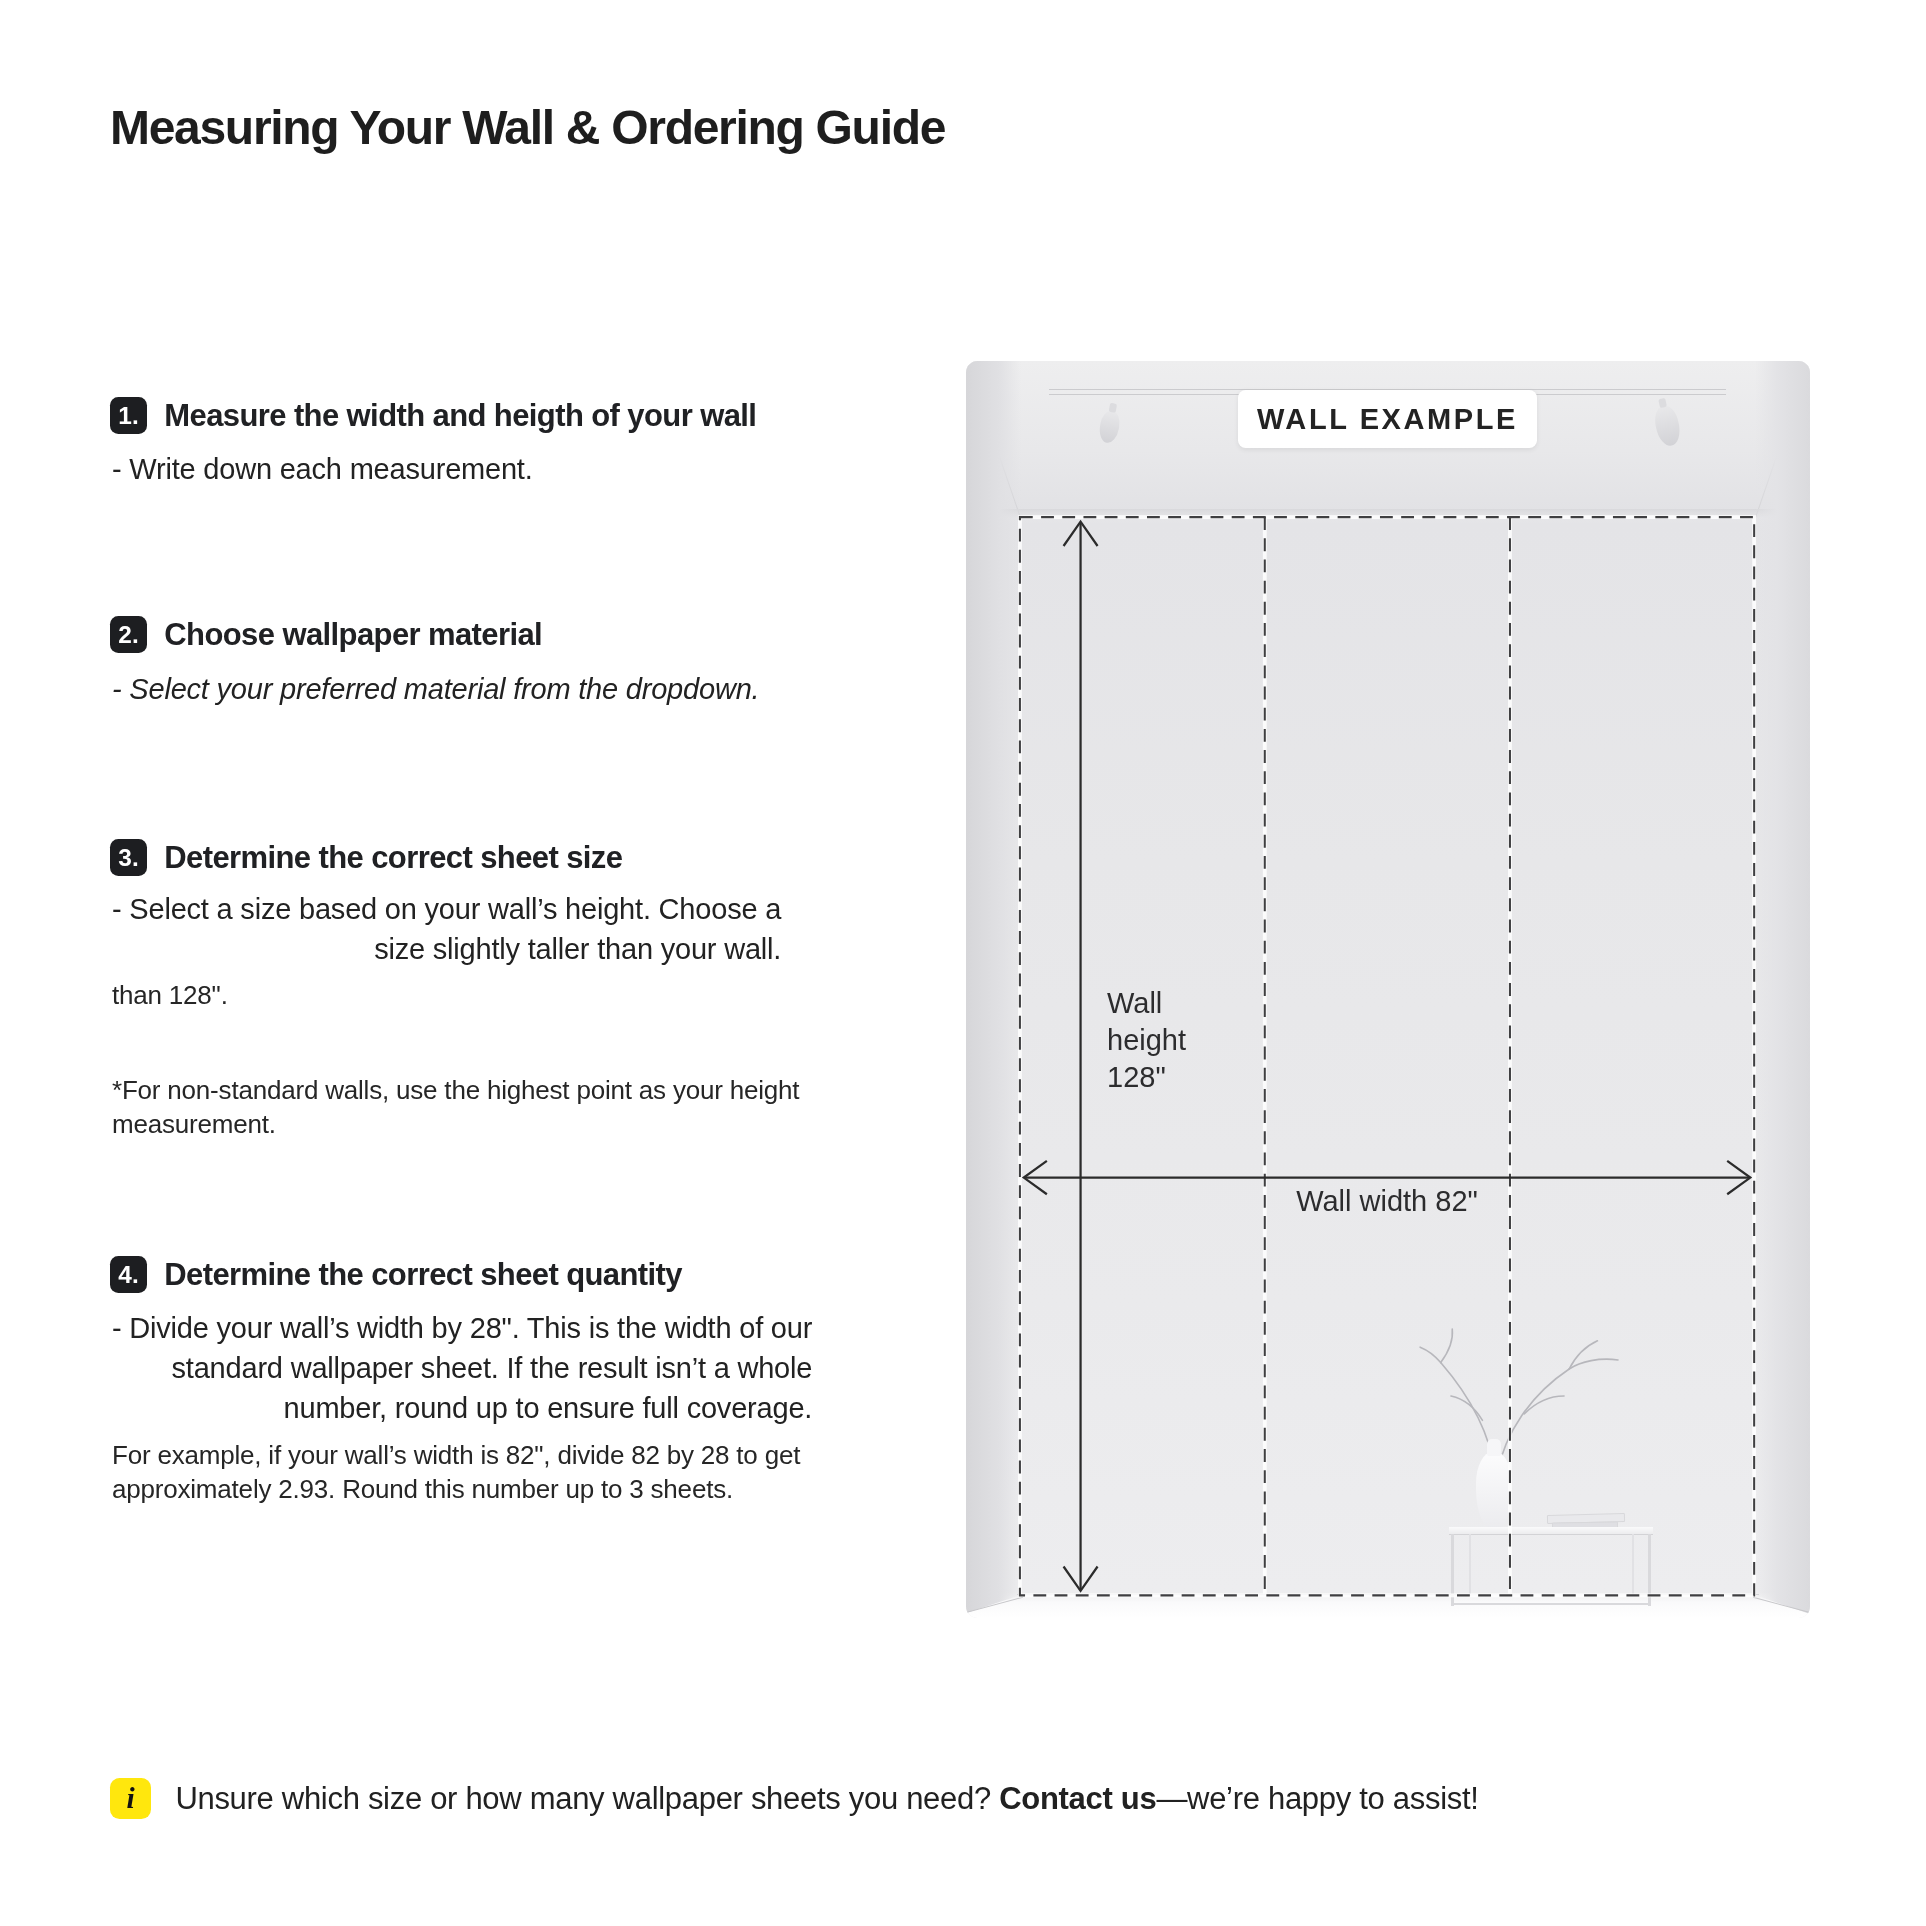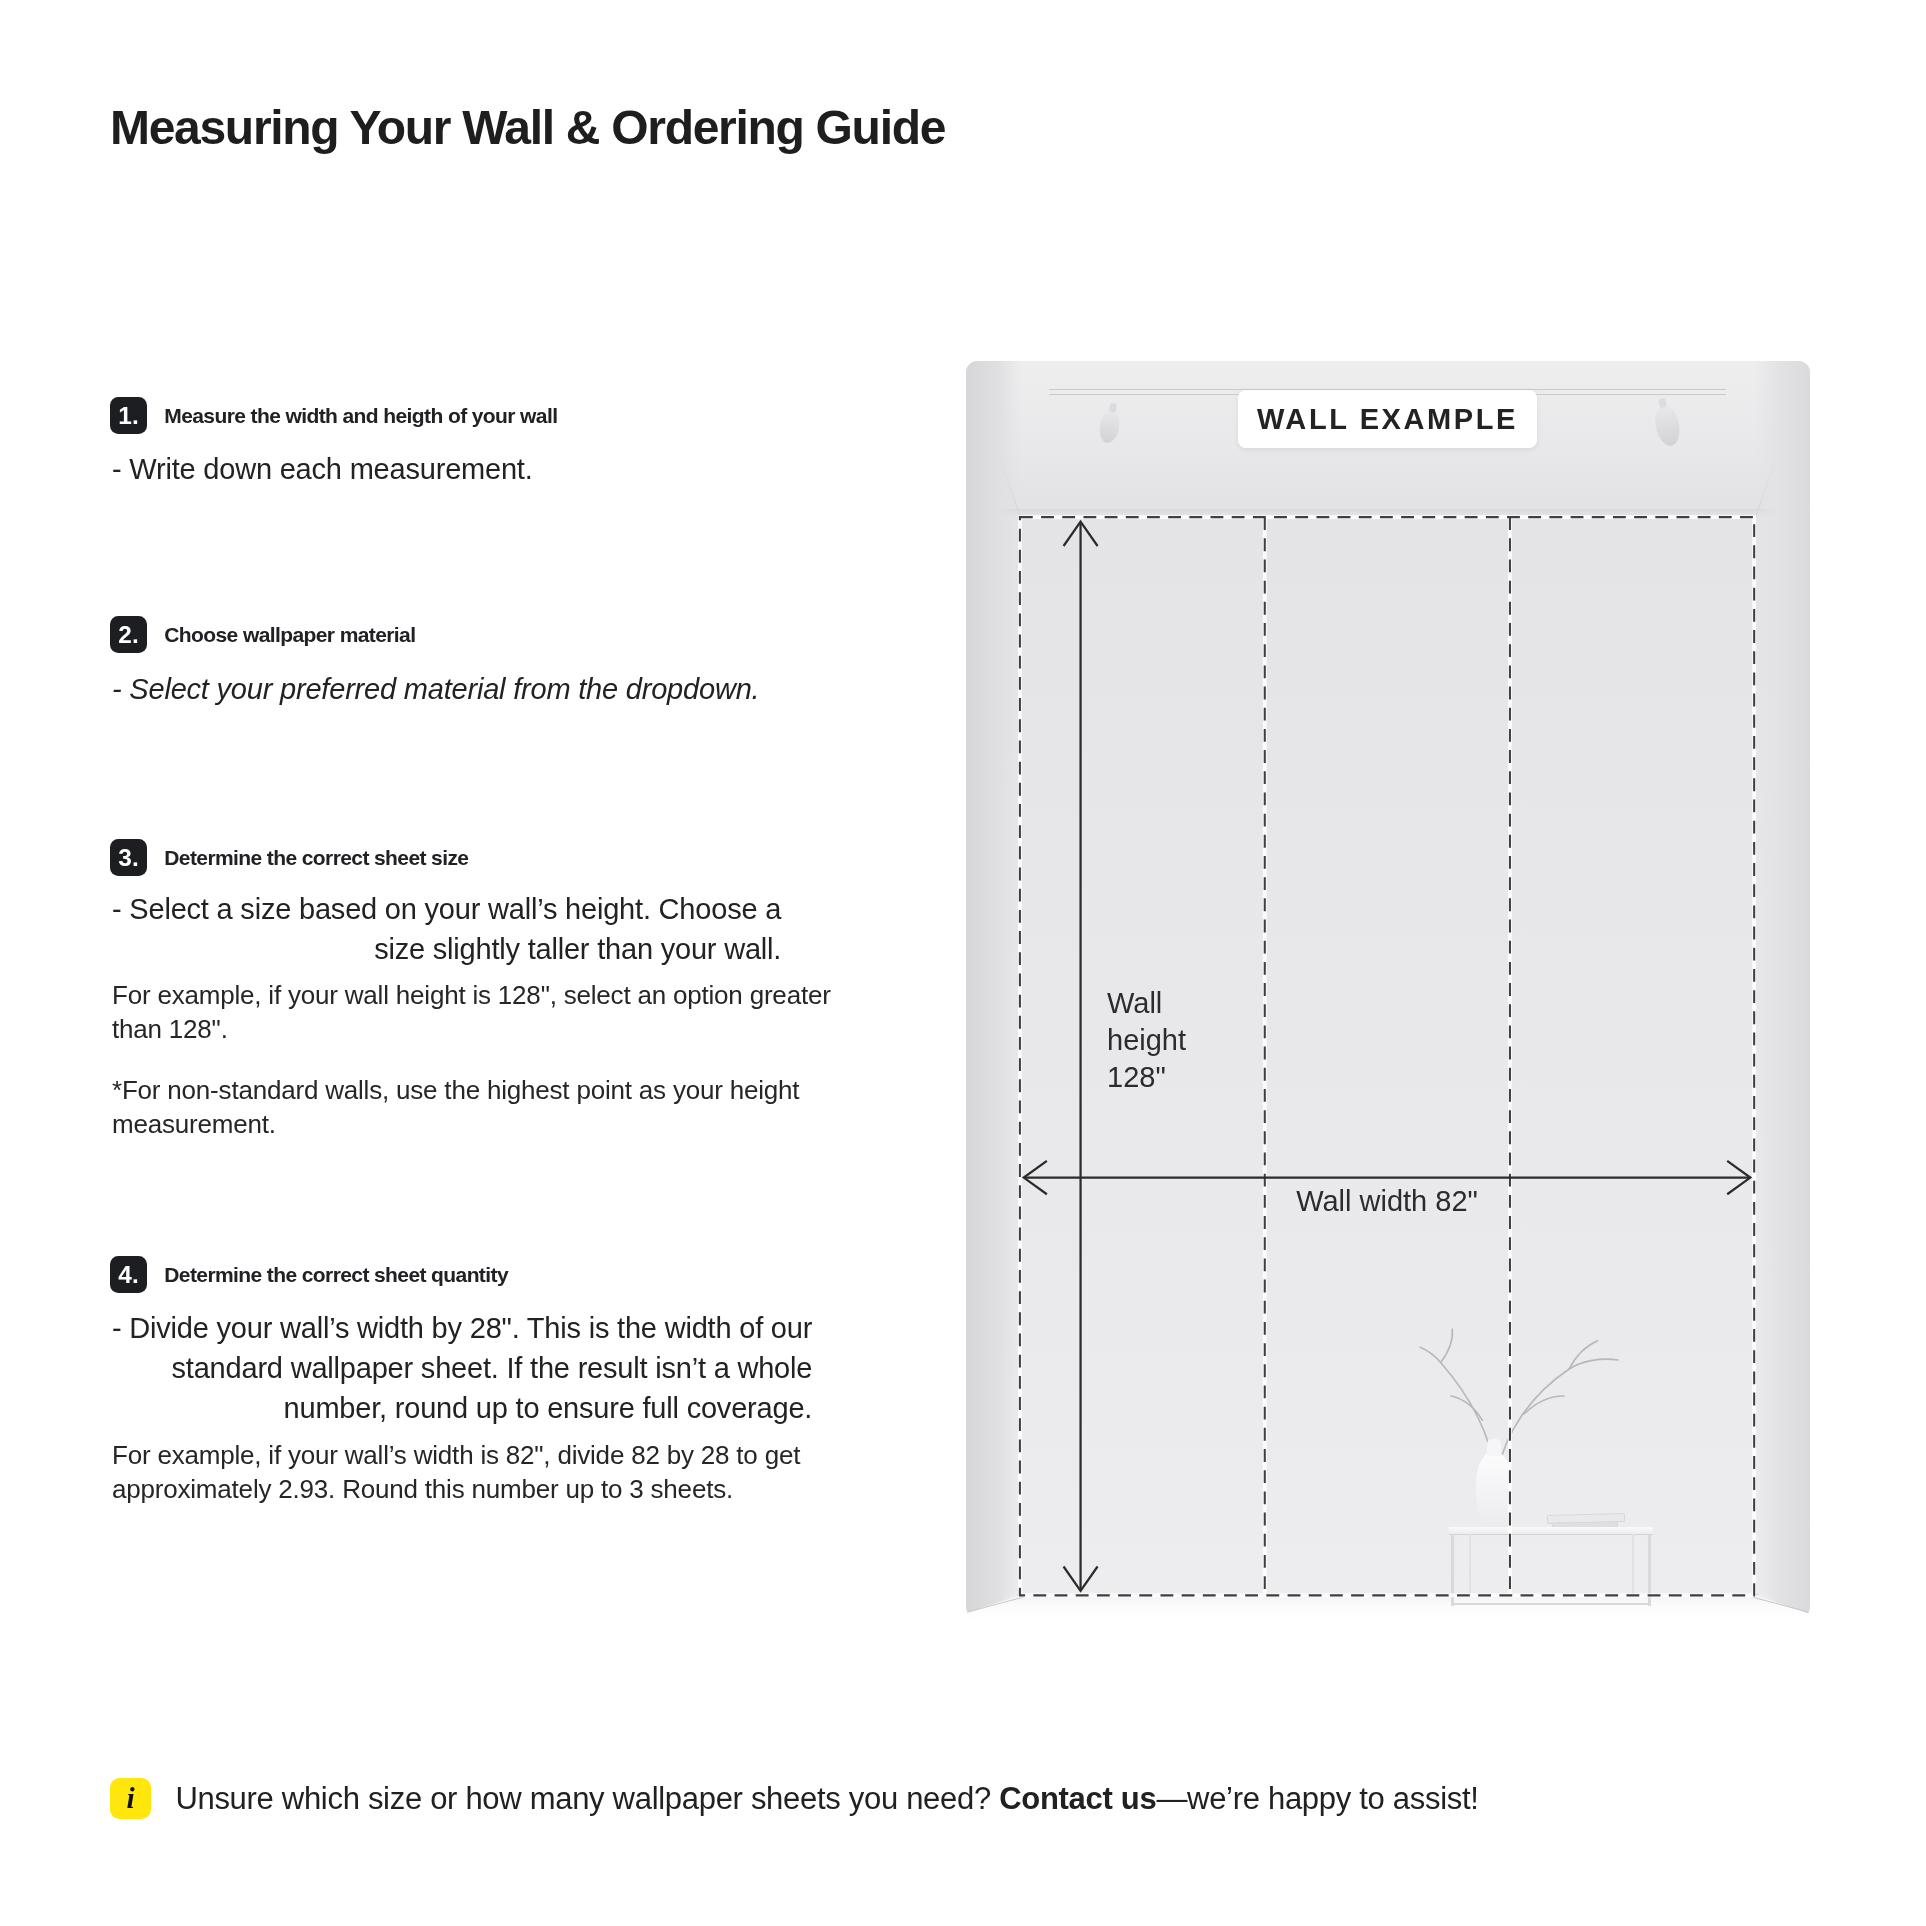--- a/index.html
+++ b/index.html
@@ -13,21 +13,21 @@
     font-size:48px;font-weight:700;letter-spacing:-1.3px;color:#1e1e1e;white-space:nowrap;
   }
   .intro{position:absolute;left:112px;top:202px;font-size:32px;line-height:47px;font-weight:700;letter-spacing:-0.3px;color:#242424;}
   .intro div{white-space:nowrap;}
   .step-head{position:absolute;left:110px;display:flex;align-items:center;gap:17.3px;}
   .step-badge{
     width:37px;height:37px;border-radius:8.3px;background:#1d1e21;color:#ffffff;
     display:flex;align-items:center;justify-content:center;
     font-size:24.4px;font-weight:700;flex:0 0 auto;
   }
-  .step-title{font-size:21px;font-weight:700;letter-spacing:-0.6px;color:#202124;white-space:nowrap;}
+  .step-title{font-size:31px;font-weight:700;letter-spacing:-0.6px;color:#202124;white-space:nowrap;}
   .step-desc{position:absolute;left:112px;font-size:29px;line-height:40px;font-weight:400;letter-spacing:-0.2px;color:#222222;text-align:right;}
   .step-desc div{white-space:nowrap;}
   .step-small{position:absolute;left:112px;font-size:26px;line-height:34px;font-weight:400;letter-spacing:-0.2px;color:#262626;}
   .step-small div{white-space:nowrap;}
   #step1-head{top:397px;} #step1-desc{top:449px;}
   #step2-head{top:616px;} #step2-desc{top:669px;font-style:italic;}
   #step3-head{top:839px;} #step3-desc{top:889px;} #step3-example{top:978px;} #step3-note{top:1073px;}
   #step4-head{top:1256px;} #step4-desc{top:1308px;} #step4-example{top:1438px;}
   
   .footer{position:absolute;left:110px;top:1778px;display:flex;align-items:center;gap:24.4px;}
@@ -119,21 +119,20 @@
 
   <div class="step-head" id="step3-head">
     <div class="step-badge">3.</div>
     <div class="step-title">Determine the correct sheet size</div>
   </div>
   <div class="step-desc" id="step3-desc">
     <div>- Select a size based on your wall’s height. Choose a</div>
     <div>size slightly taller than your wall.</div>
   </div>
   <div class="step-small" id="step3-example">
-    <div>For example, if your wall height is 128", select an option greater</div>
     <div>than 128".</div>
   </div>
   <div class="step-small" id="step3-note">
     <div>*For non-standard walls, use the highest point as your height</div>
     <div>measurement.</div>
   </div>
 
   <div class="step-head" id="step4-head">
     <div class="step-badge">4.</div>
     <div class="step-title">Determine the correct sheet quantity</div>

